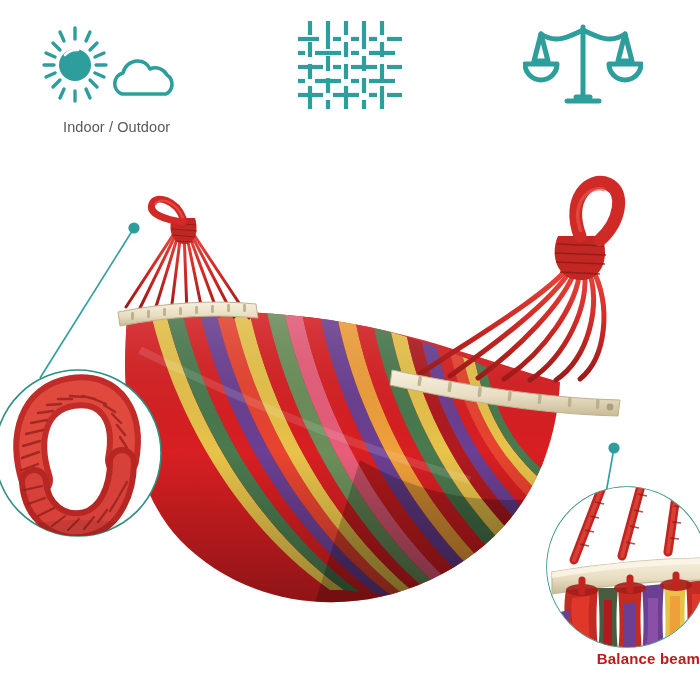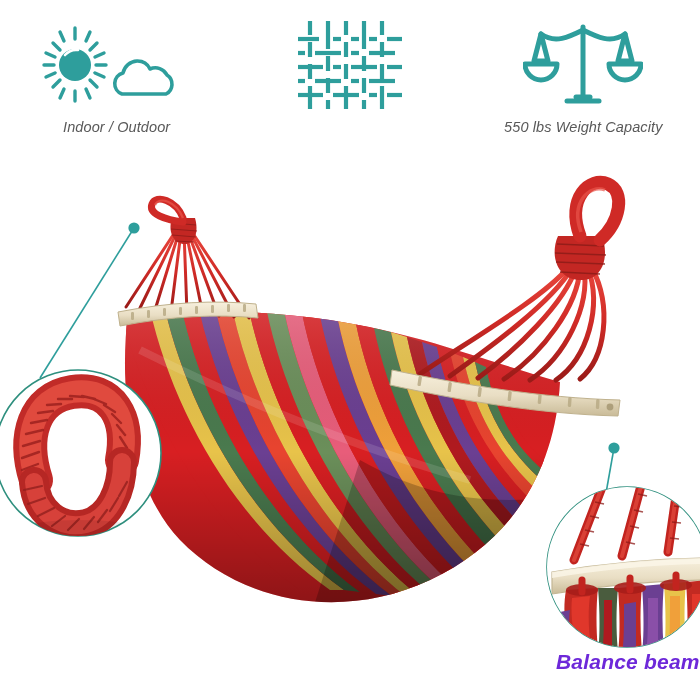--- a/index.html
+++ b/index.html
@@ -2,21 +2,21 @@
 <html><head>
 <meta charset="utf-8">
 <style>
   * { box-sizing: border-box; margin: 0; padding: 0; }
   html, body {
     width: 700px; height: 700px;
     background: #ffffff;
     font-family: "Liberation Sans", sans-serif;
     overflow: hidden;
   }
-  #page { position: relative; width: 700px; height: 700px; background: #fff; font-style: italic; }
+  #page { position: relative; width: 700px; height: 700px; background: #fff; }
 
   
   .feature-row {
     position: absolute; top: 0; left: 0;
     width: 700px; height: 170px;
     display: flex;
   }
   .feature {
     flex: 1 1 0;
     display: flex; flex-direction: column;
@@ -41,25 +41,26 @@
     position: absolute; left: 0; top: 160px;
     width: 700px; height: 540px;
   }
   .stage svg { display: block; width: 700px; height: 540px; }
 
   
   .callout-label {
     position: absolute;
     left: 556px; top: 650px;
     width: 144px;
-    font-size: 21px;
+    font-size: 15px;
     font-weight: bold;
-    color: #6d28d9;
+    color: #b91c1c;
     letter-spacing: .2px;
     white-space: nowrap;
+    text-align: right;
   }
 </style>
 </head>
 <body>
 
 <div id="page">
 
   <div class="feature-row">
 
     <div class="feature">
@@ -176,21 +177,20 @@
             <path d="M18 17 C32 27, 46 20, 60 13 C74 20, 88 27, 102 17"></path>
 
             <path d="M18 17 L11 44 L25 44 Z" fill="none"></path>
             <path d="M102 17 L95 44 L109 44 Z" fill="none"></path>
 
             <path d="M2 47 L34 47 A16 16 0 0 1 2 47 Z" stroke-width="5"></path>
             <path d="M86 47 L118 47 A16 16 0 0 1 86 47 Z" stroke-width="5"></path>
           </g>
         </svg>
       </div>
-      <div class="feature-label">550 lbs Weight Capacity</div>
     </div>
   </div>
 
   <div class="stage">
     <svg viewBox="0 0 700 540">
       <defs>
 
         <linearGradient id="shadeV" x1="0" y1="0" x2="1" y2="0">
           <stop offset="0%" stop-color="#000" stop-opacity="0.30"></stop>
           <stop offset="35%" stop-color="#000" stop-opacity="0"></stop>

